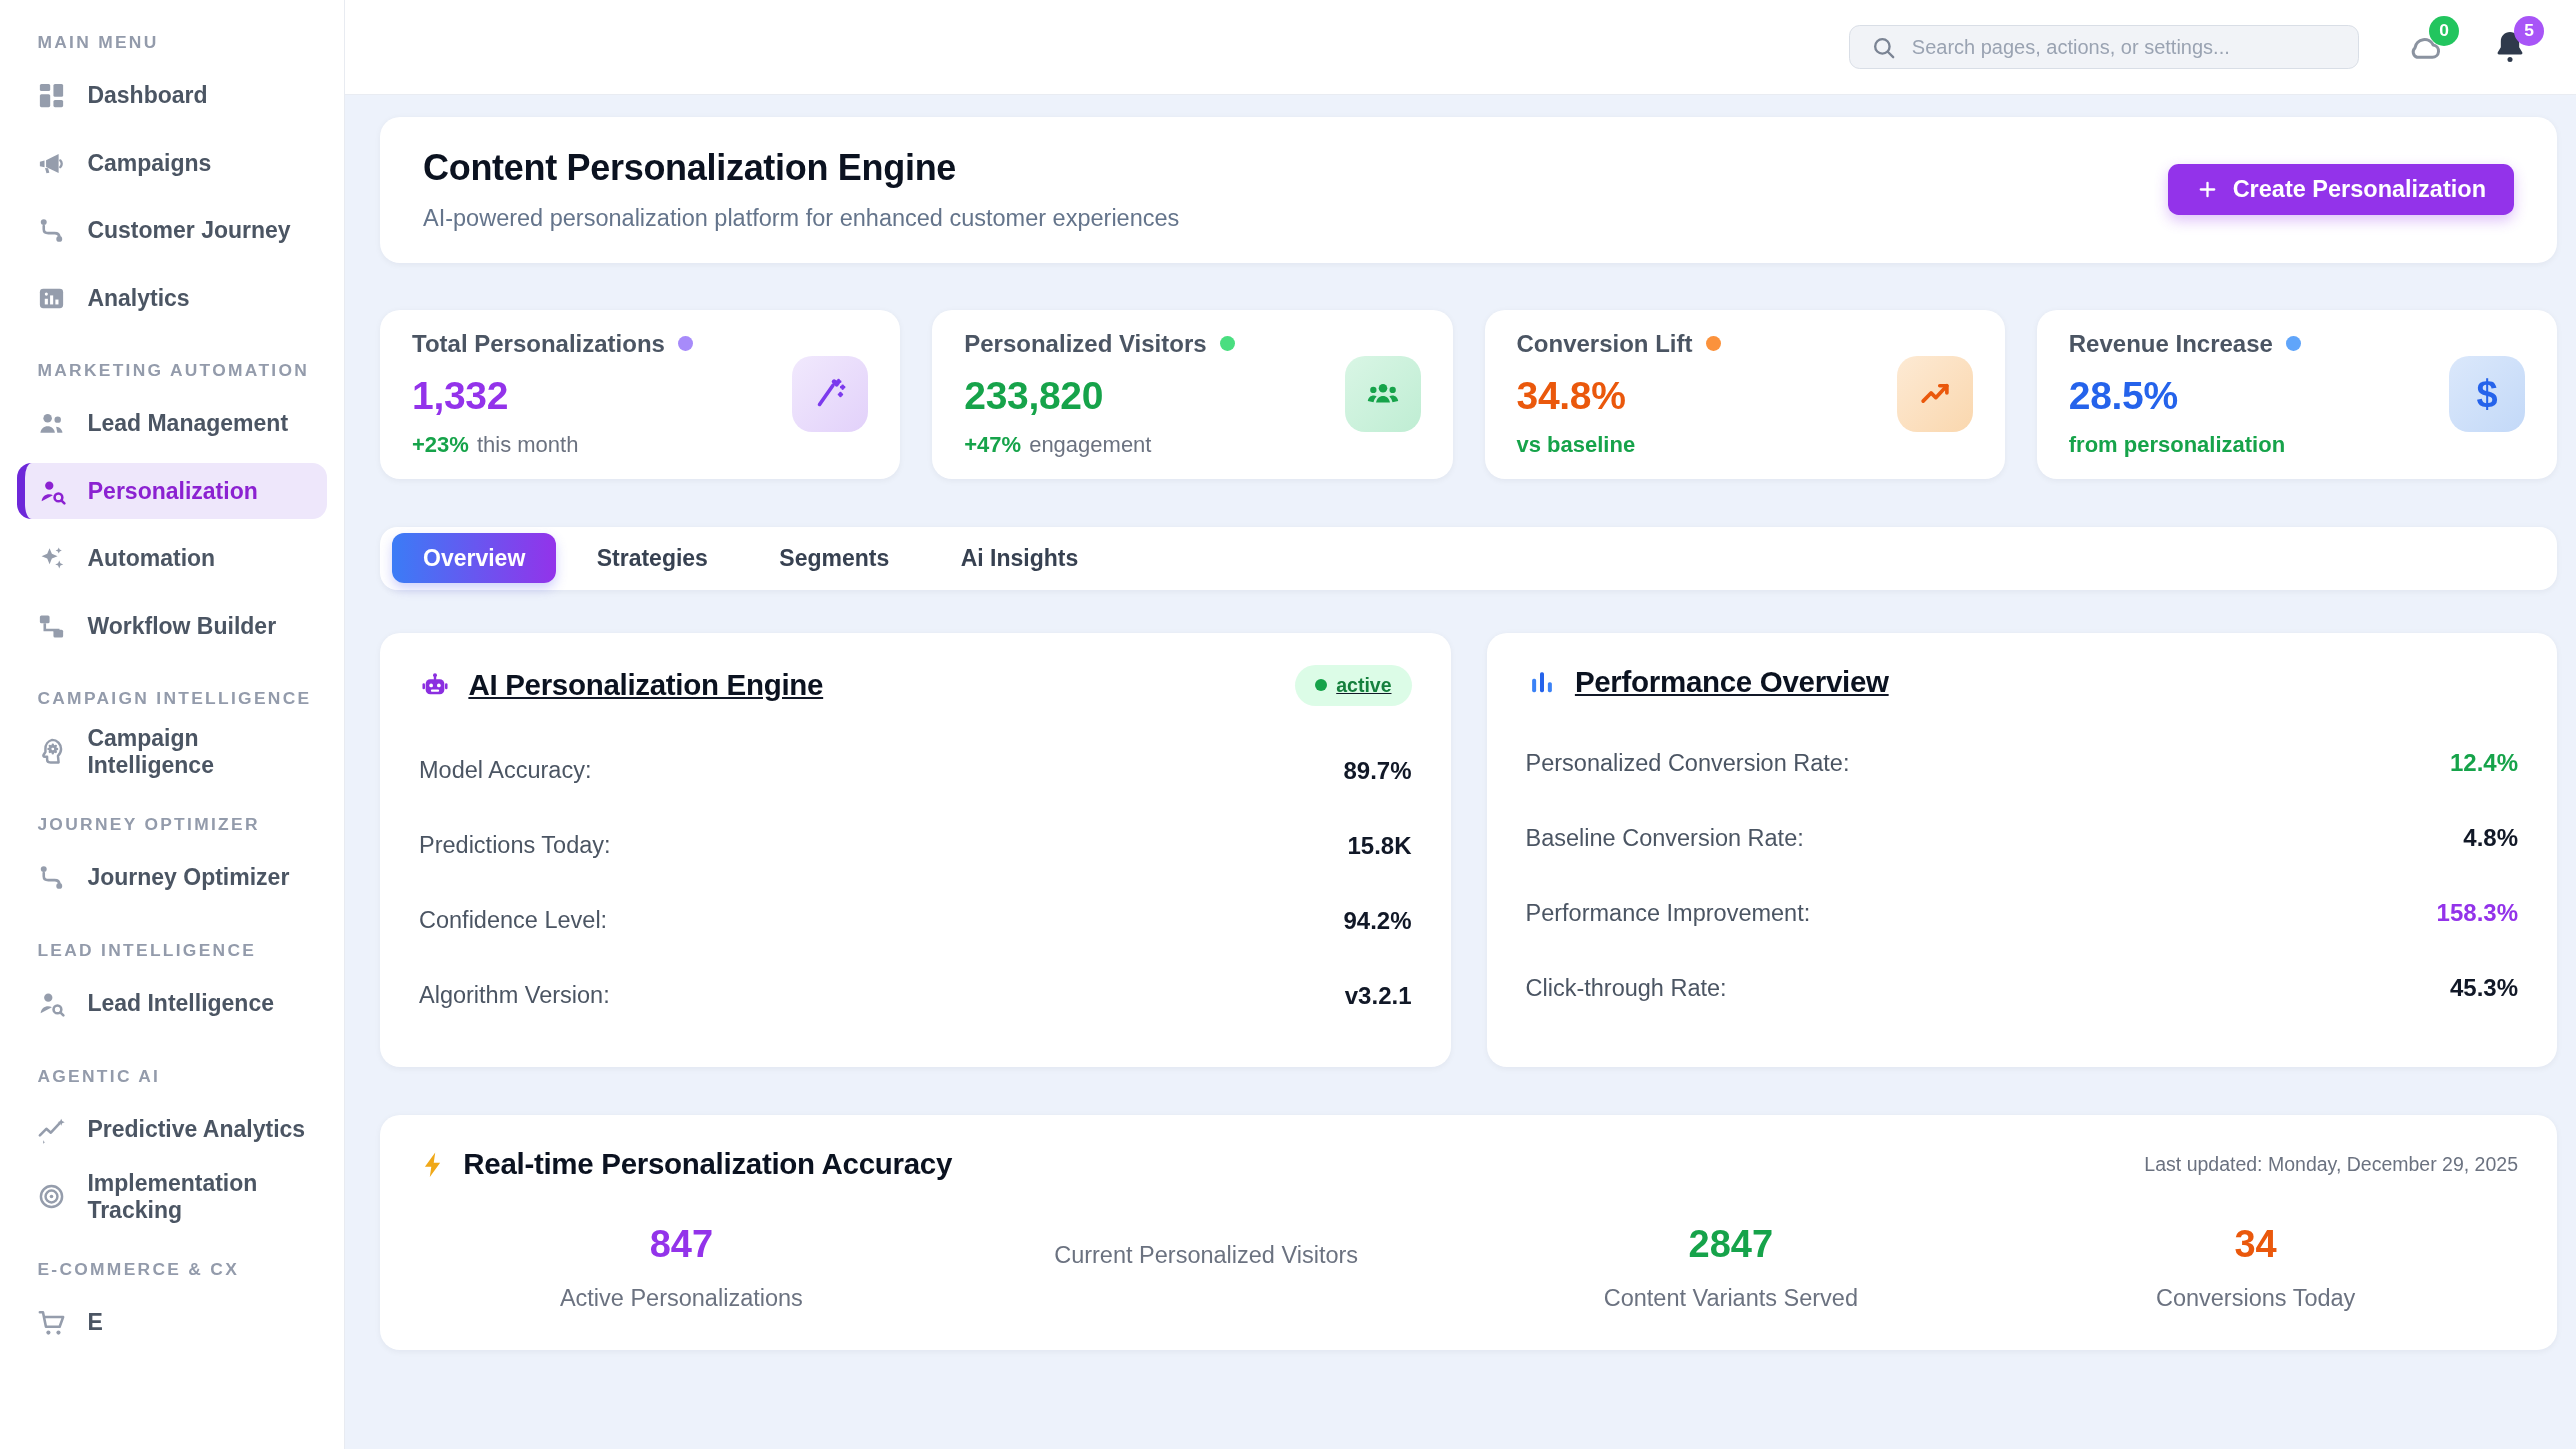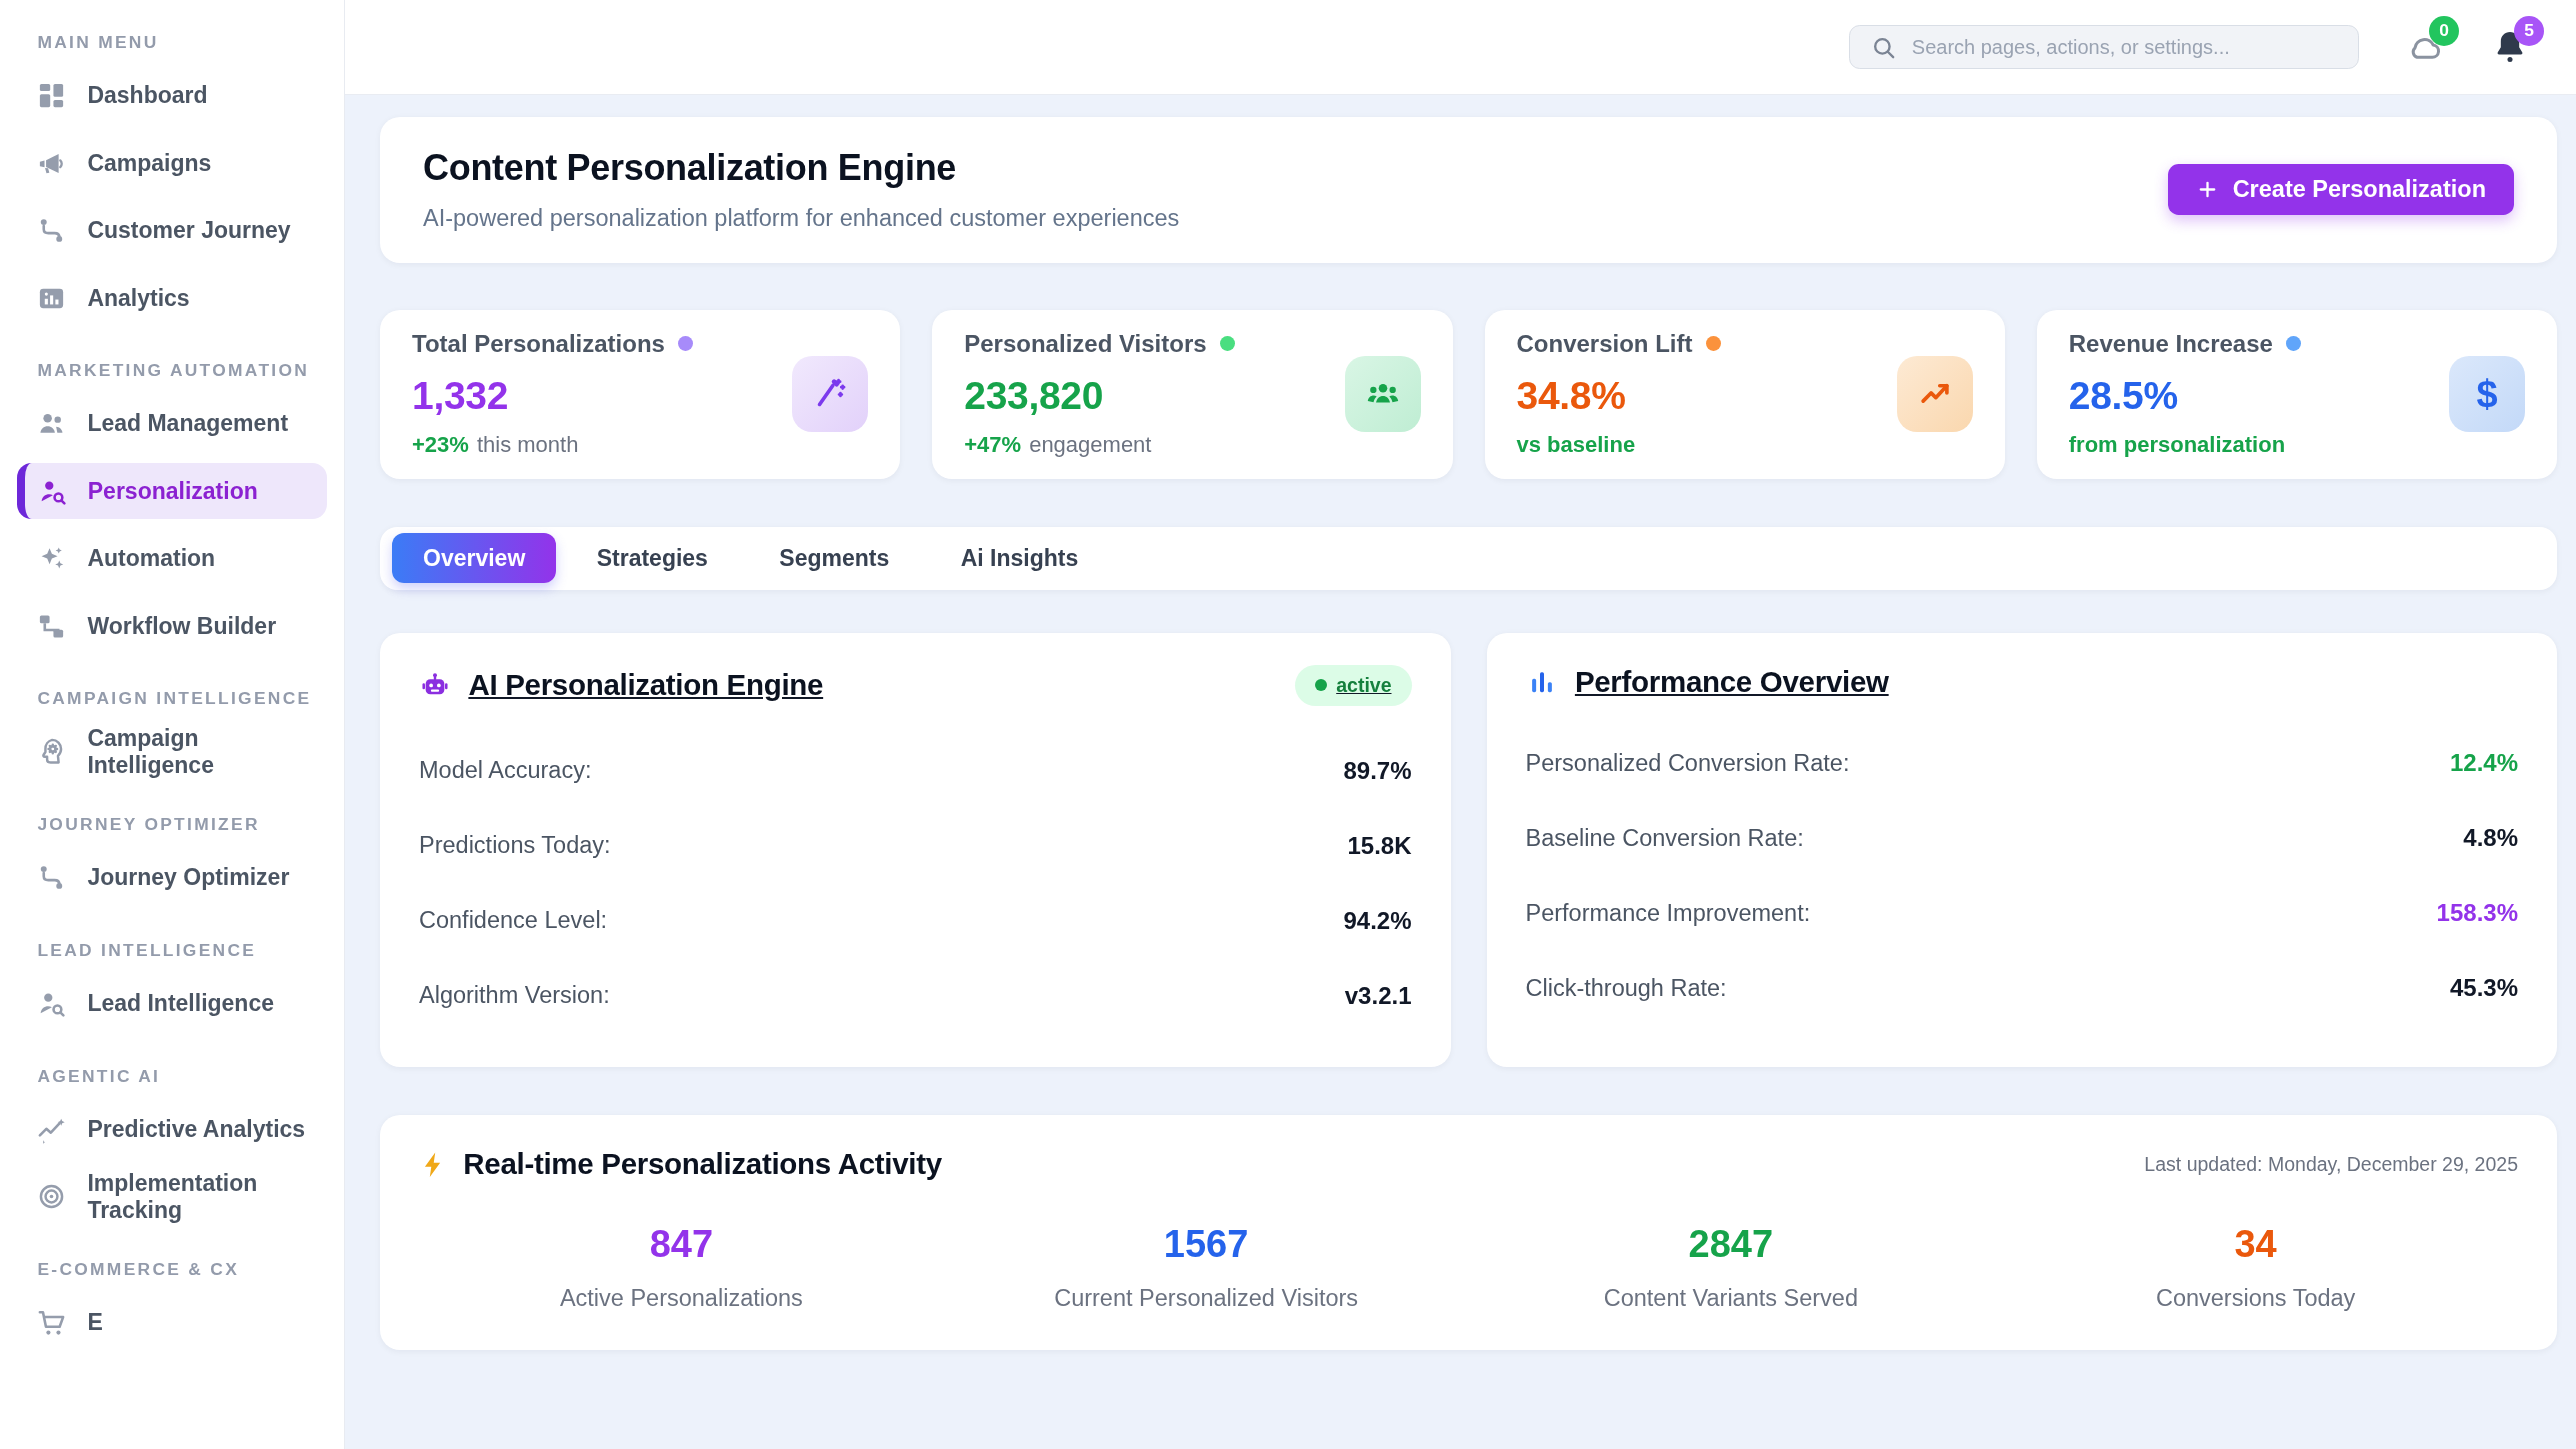--- a/index.html
+++ b/index.html
@@ -457,31 +457,30 @@
         </section>
 
       </div>
 
       <section class="card realtime">
         <div class="rt-head">
           <div class="rt-title">
             <svg viewBox="0 0 24 24" fill="#f0a818">
                 <path d="M13.2 2L4.8 13.6h5.2L8.8 22l8.4-11.6h-5.2z"></path>
               </svg>
-            <span>Real-time Personalizations Activity</span>
+            <span>Real-time Personalization Accuracy</span>
           </div>
           <span class="rt-updated">Last updated: Monday, December 29, 2025</span>
         </div>
         <div class="rt-stats">
           <div>
             <div class="rt-num c-purple">847</div>
             <div class="rt-label">Active Personalizations</div>
           </div>
           <div>
-            <div class="rt-num c-blue">1567</div>
             <div class="rt-label">Current Personalized Visitors</div>
           </div>
           <div>
             <div class="rt-num c-green">2847</div>
             <div class="rt-label">Content Variants Served</div>
           </div>
           <div>
             <div class="rt-num c-orange">34</div>
             <div class="rt-label">Conversions Today</div>
           </div>

